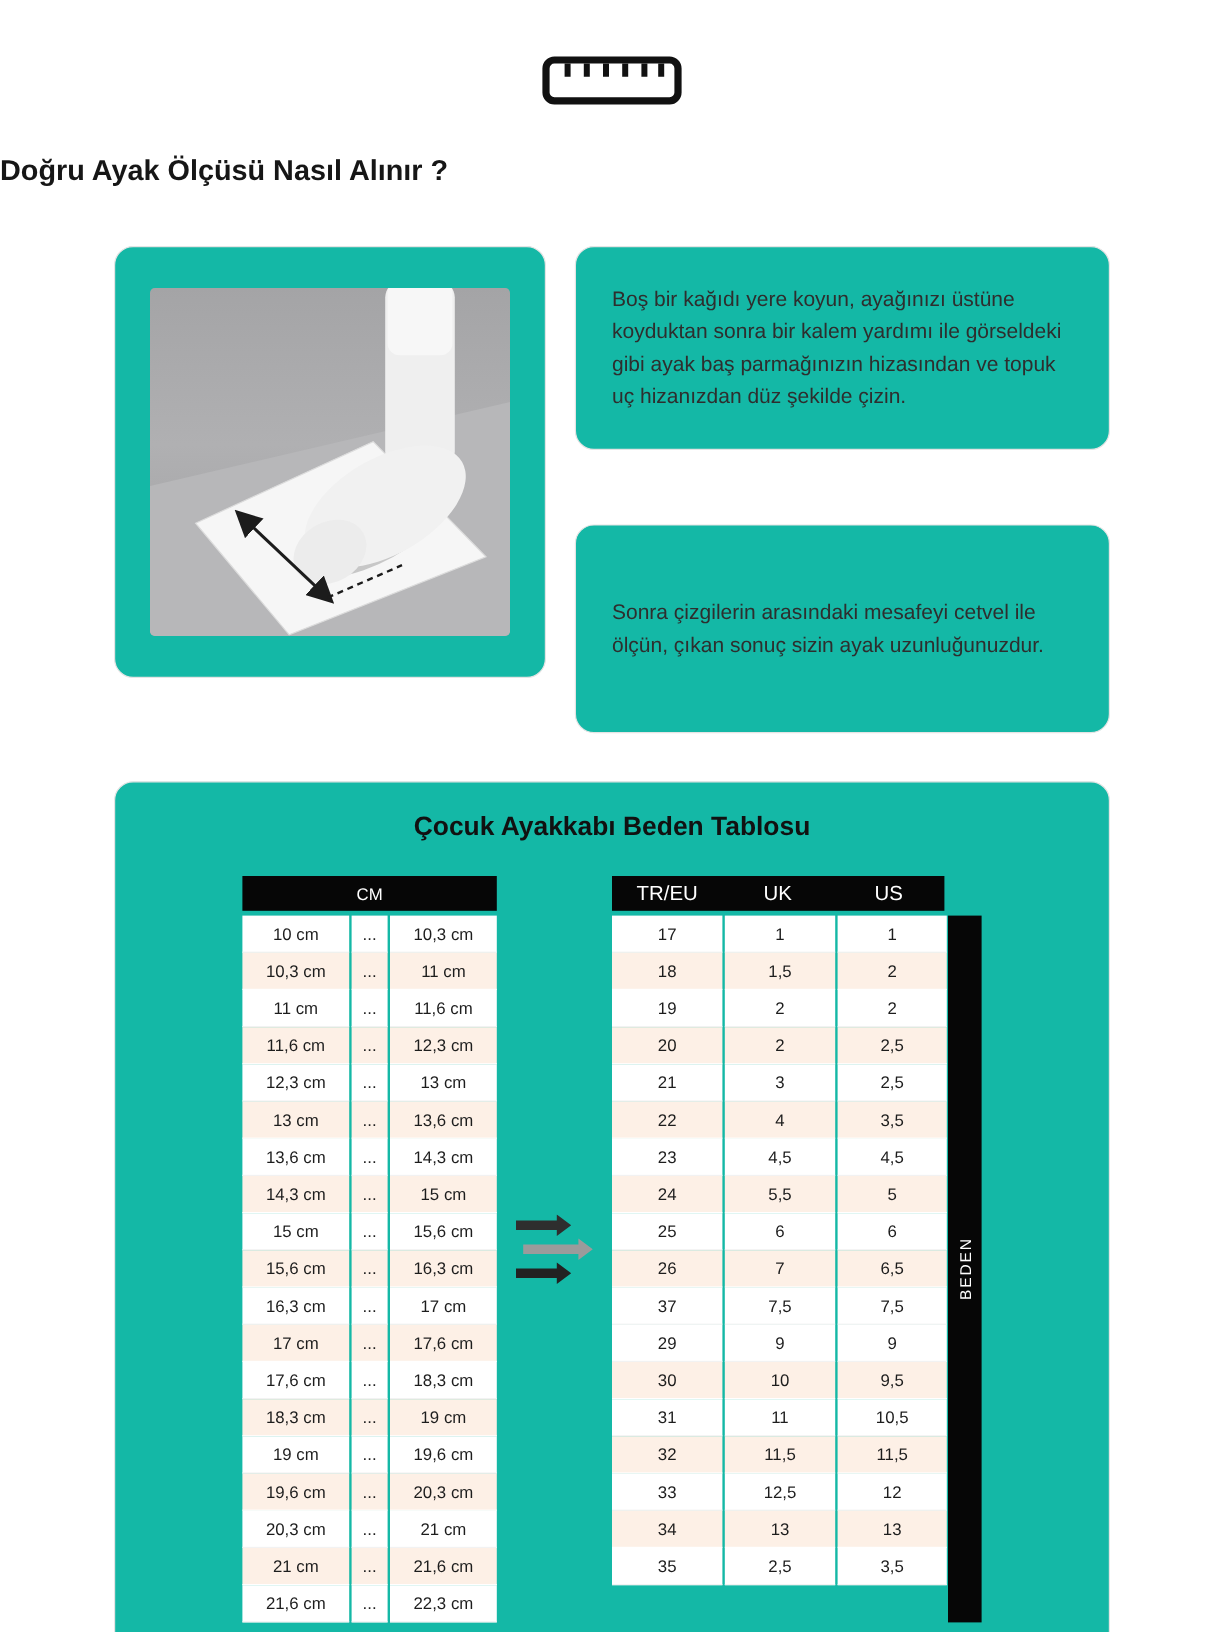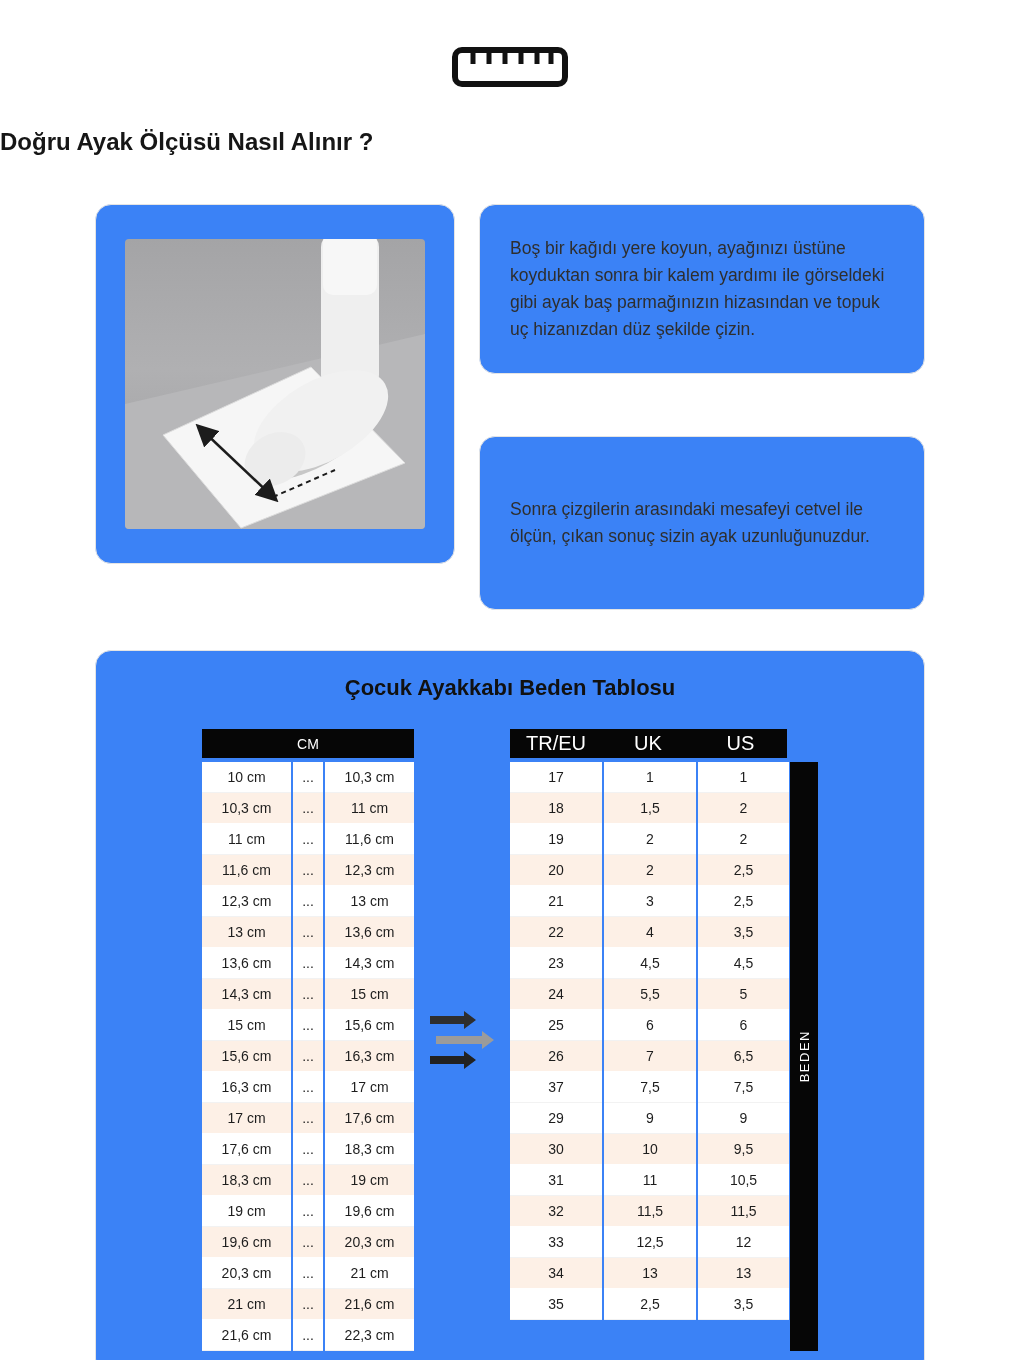--- a/index.html
+++ b/index.html
@@ -22,21 +22,21 @@
     color: #161616;
     margin: 36px 0 0;
   }
 
   
   .content { width: 830px; margin: 48px auto 0; }
   .top-grid { display: flex; gap: 24px; }
   .card {
     border: 1px solid #e4e4e4;
     border-radius: 16px;
-    background: #3b82f6;
+    background: #14b8a6;
   }
   .photo-card {
     width: 360px; height: 360px;
     display: flex; align-items: center; justify-content: center;
     flex: none;
   }
   .photo { width: 300px; height: 290px; border-radius: 4px; overflow: hidden; display: block; }
   .steps { flex: 1; display: flex; flex-direction: column; gap: 16px; }
   .step-card {
     padding: 22px 30px;
@@ -53,21 +53,21 @@
 
   .thead {
     background: #060606; color: #fff;
     font-size: 14px; height: 29px;
     display: flex; align-items: center; justify-content: center;
     margin-bottom: 4px;
   }
   .intl-thead {
     display: grid; grid-template-columns: 92px 92px 93px;
     background: #060606; color: #fff;
-    font-size: 20px; height: 29px; align-items: center;
+    font-size: 17px; height: 29px; align-items: center;
     margin-bottom: 4px;
   }
   .intl-thead span { text-align: center; }
 
   .cm-table { width: 212px; }
   .intl-table { width: 277px; }
 
   .trow { display: grid; column-gap: 2px; height: 31px; }
   .cm-rowg { grid-template-columns: 89px 30px 89px; }
   .intl-rowg { grid-template-columns: 92px 92px 91px; }

